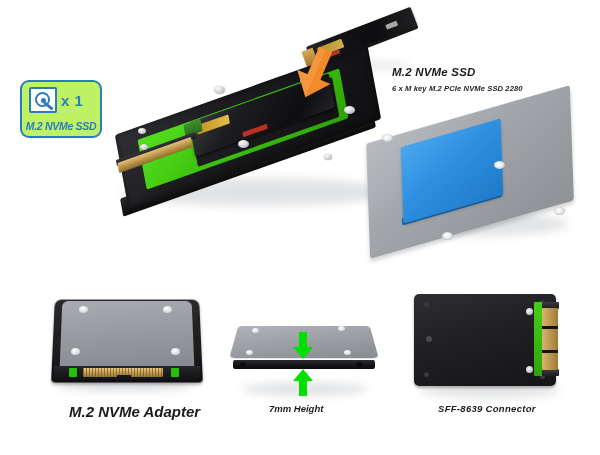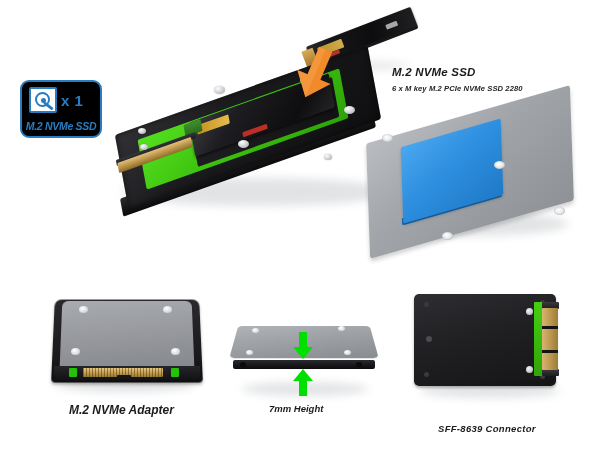--- a/index.html
+++ b/index.html
@@ -7,21 +7,21 @@
     width:600px;height:455px;position:relative;overflow:hidden;
     font-family:"Liberation Sans", sans-serif;
     background:#ffffff;
   }
   .canvas{position:absolute;left:0;top:0;width:600px;height:455px;}
   .abs{position:absolute;}
 
   
   #badge{
     left:20px;top:80px;width:82px;height:58px;
-    border:2.5px solid #2a7cc0;border-radius:9px;background:#000000;
+    border:2.5px solid #2a7cc0;border-radius:9px;background:#bef264;
     box-sizing:border-box;
   }
   #badge .bdrow{position:absolute;left:7px;top:5px;display:flex;align-items:center;gap:4px;}
   #badge .hddicon{width:28px;height:26px;border:2px solid #2a7cc0;border-radius:2px;
         position:relative;box-sizing:border-box;background:#fff;}
   #badge .hddicon:before{content:"";position:absolute;left:4px;top:3px;width:15px;height:15px;
         border:2px solid #2a7cc0;border-radius:50%;box-sizing:border-box;}
   #badge .hddicon:after{content:"";position:absolute;left:10px;top:9px;width:5px;height:5px;
         background:#2a7cc0;border-radius:50%;}
   #badge .hddarm{position:absolute;left:13px;top:12px;width:11px;height:3px;background:#2a7cc0;
@@ -175,23 +175,23 @@
   #viewC .capB{position:absolute;left:134px;top:77px;width:17px;height:7px;
     background:linear-gradient(180deg,#3a3a3f,#1d1d21);border-radius:1px;}
   #viewC .ch{position:absolute;width:7px;height:7px;border-radius:50%;
     background:radial-gradient(circle at 38% 34%,#f2f3f4 0%,#c9ccd0 55%,#8f9398 100%);}
   #viewC .cs{position:absolute;width:5px;height:5px;border-radius:50%;background:#3a3a3e;}
 
   
   .lbl{position:absolute;font-style:italic;font-weight:bold;color:#1b1b1b;white-space:nowrap;}
   #ttl-m2   {left:392px;top:66px;font-size:11.5px;letter-spacing:.2px;}
   #sub-m2   {left:392px;top:84px;font-size:7.6px;font-style:italic;font-weight:bold;color:#242424;letter-spacing:.1px;}
-  #cap-a    {left:69px;top:403px;font-size:12px;}
+  #cap-a    {left:69px;top:403px;font-size:15px;}
   #cap-b    {left:269px;top:403px;font-size:9.5px;}
-  #cap-c    {left:438px;top:403px;font-size:9.5px;letter-spacing:.3px;margin-top:20px;}
+  #cap-c    {left:438px;top:403px;font-size:9.5px;letter-spacing:.3px;}
 </style>
 </head>
 <body>
 
 <div class="canvas">
 
   <div class="abs" id="badge">
     <div class="bdrow">
       <div class="hddicon">
         <div class="hddarm"></div>

